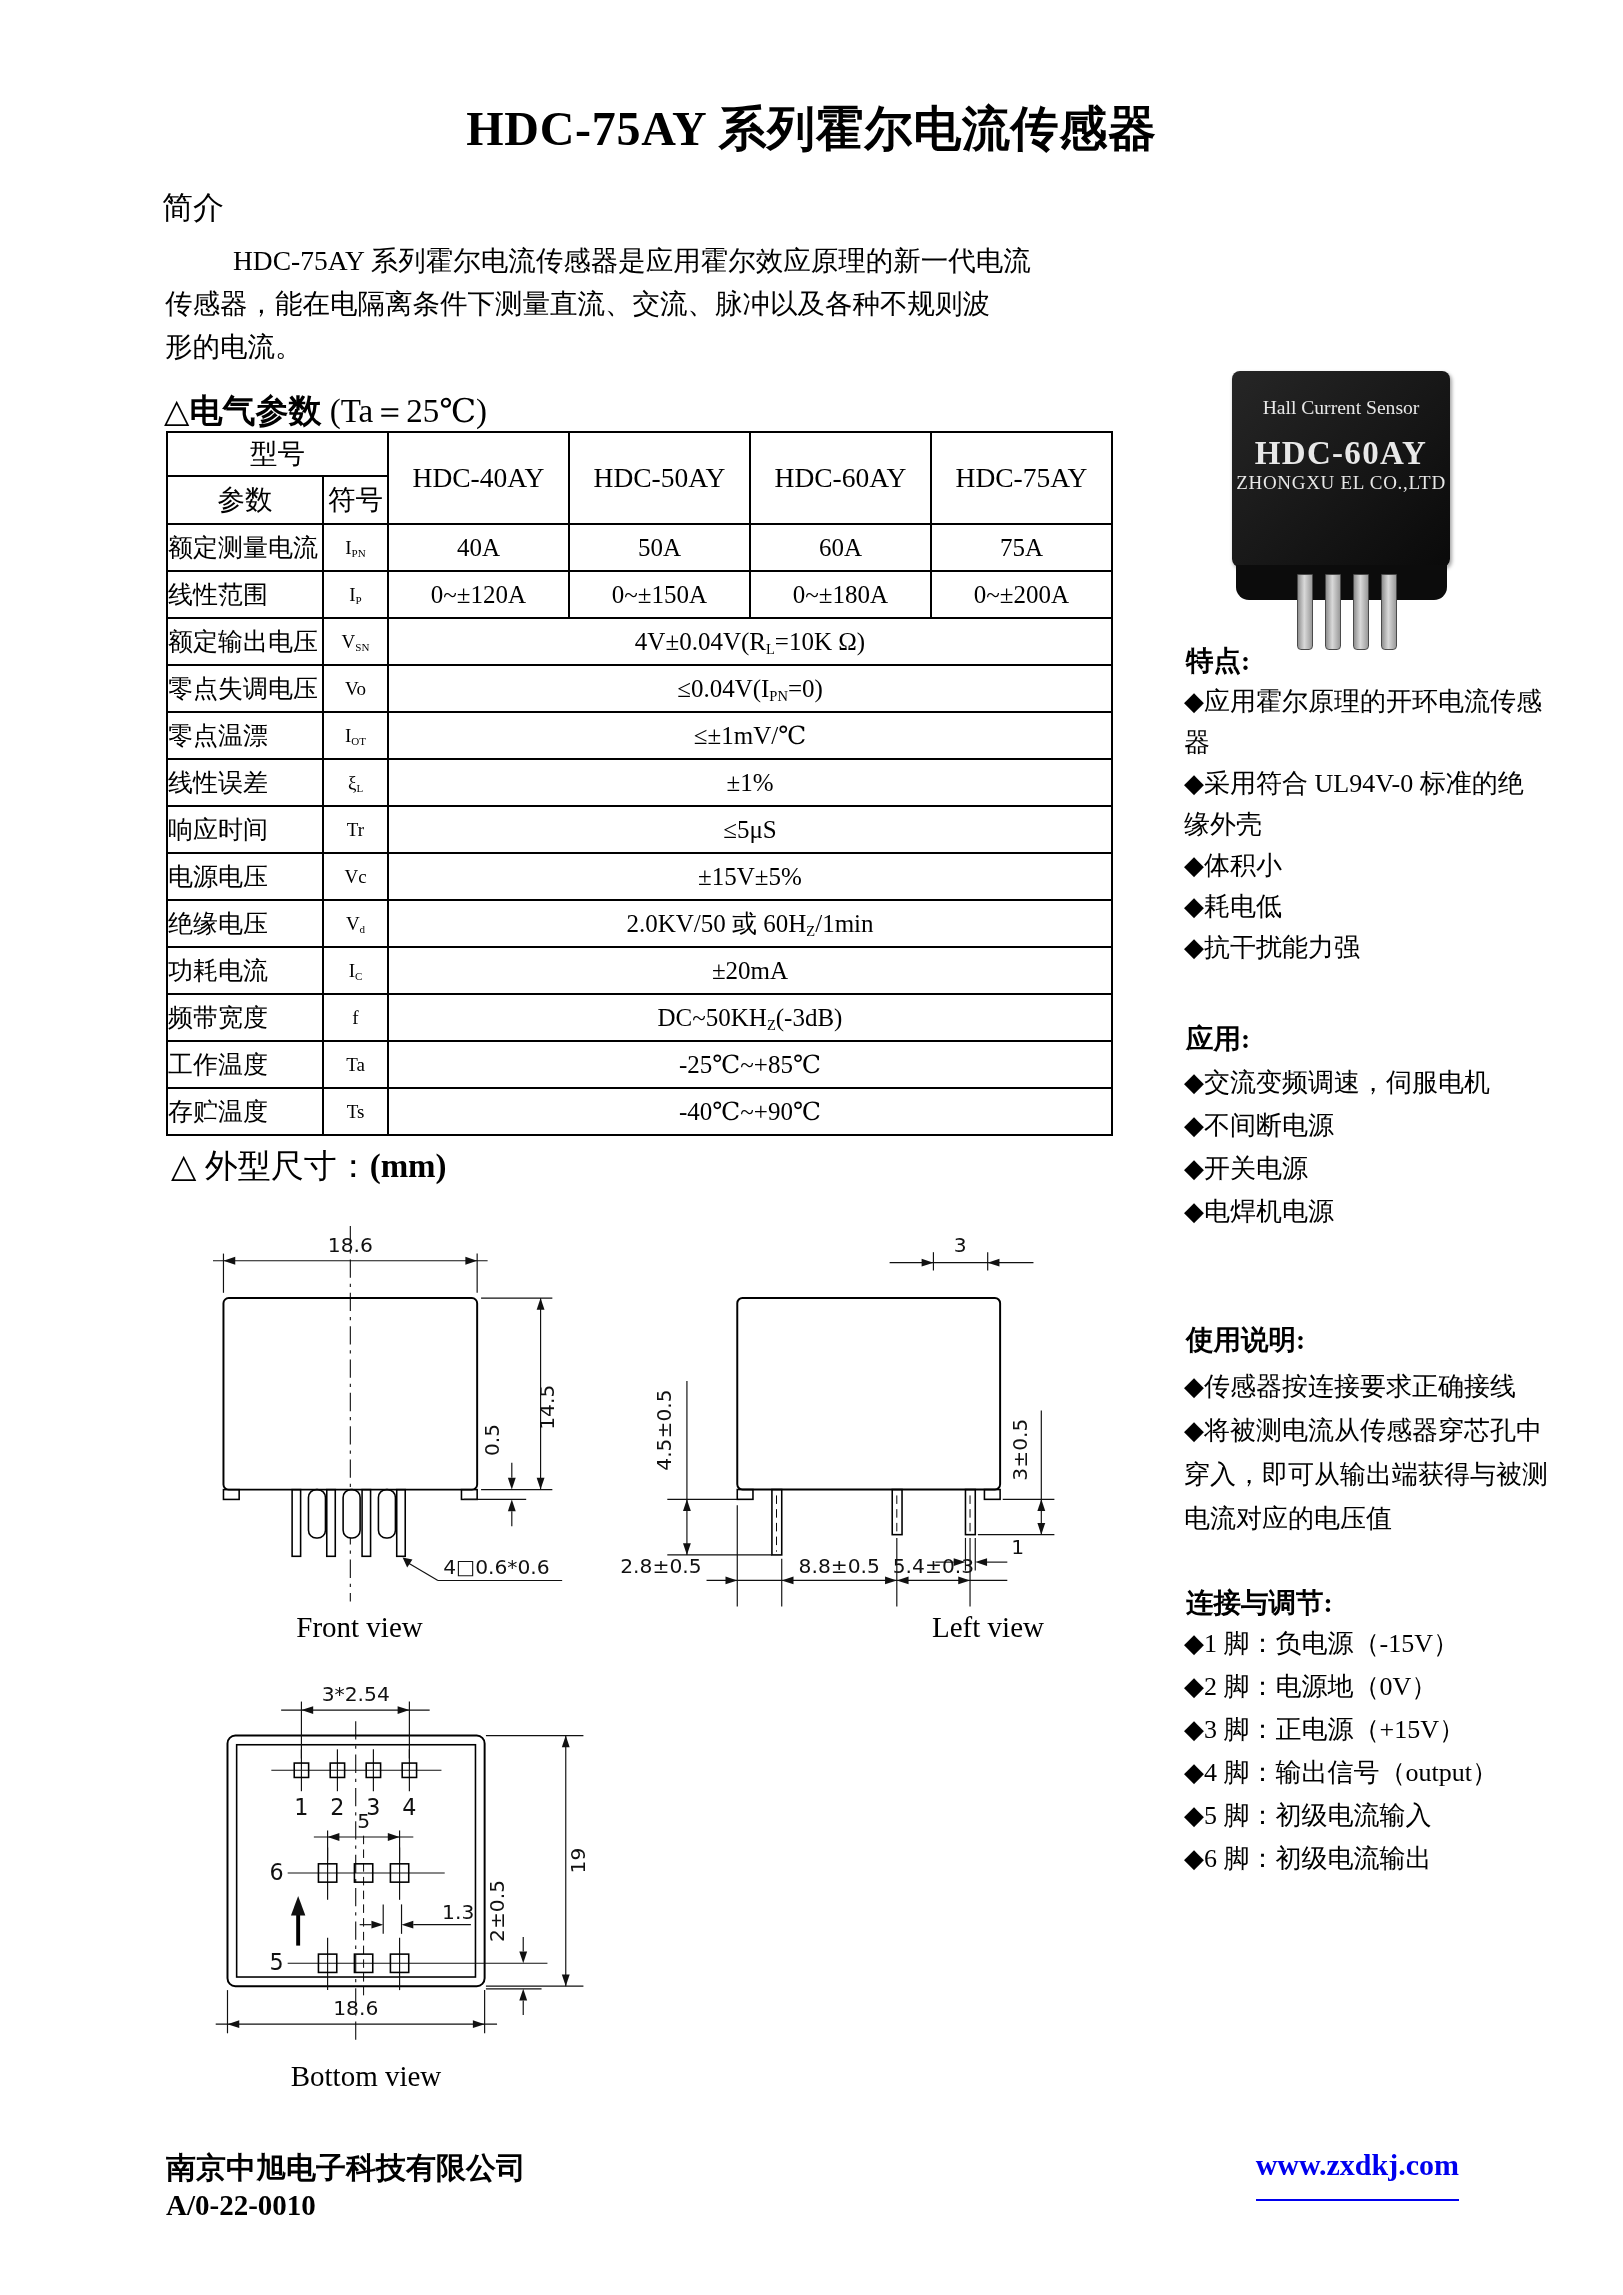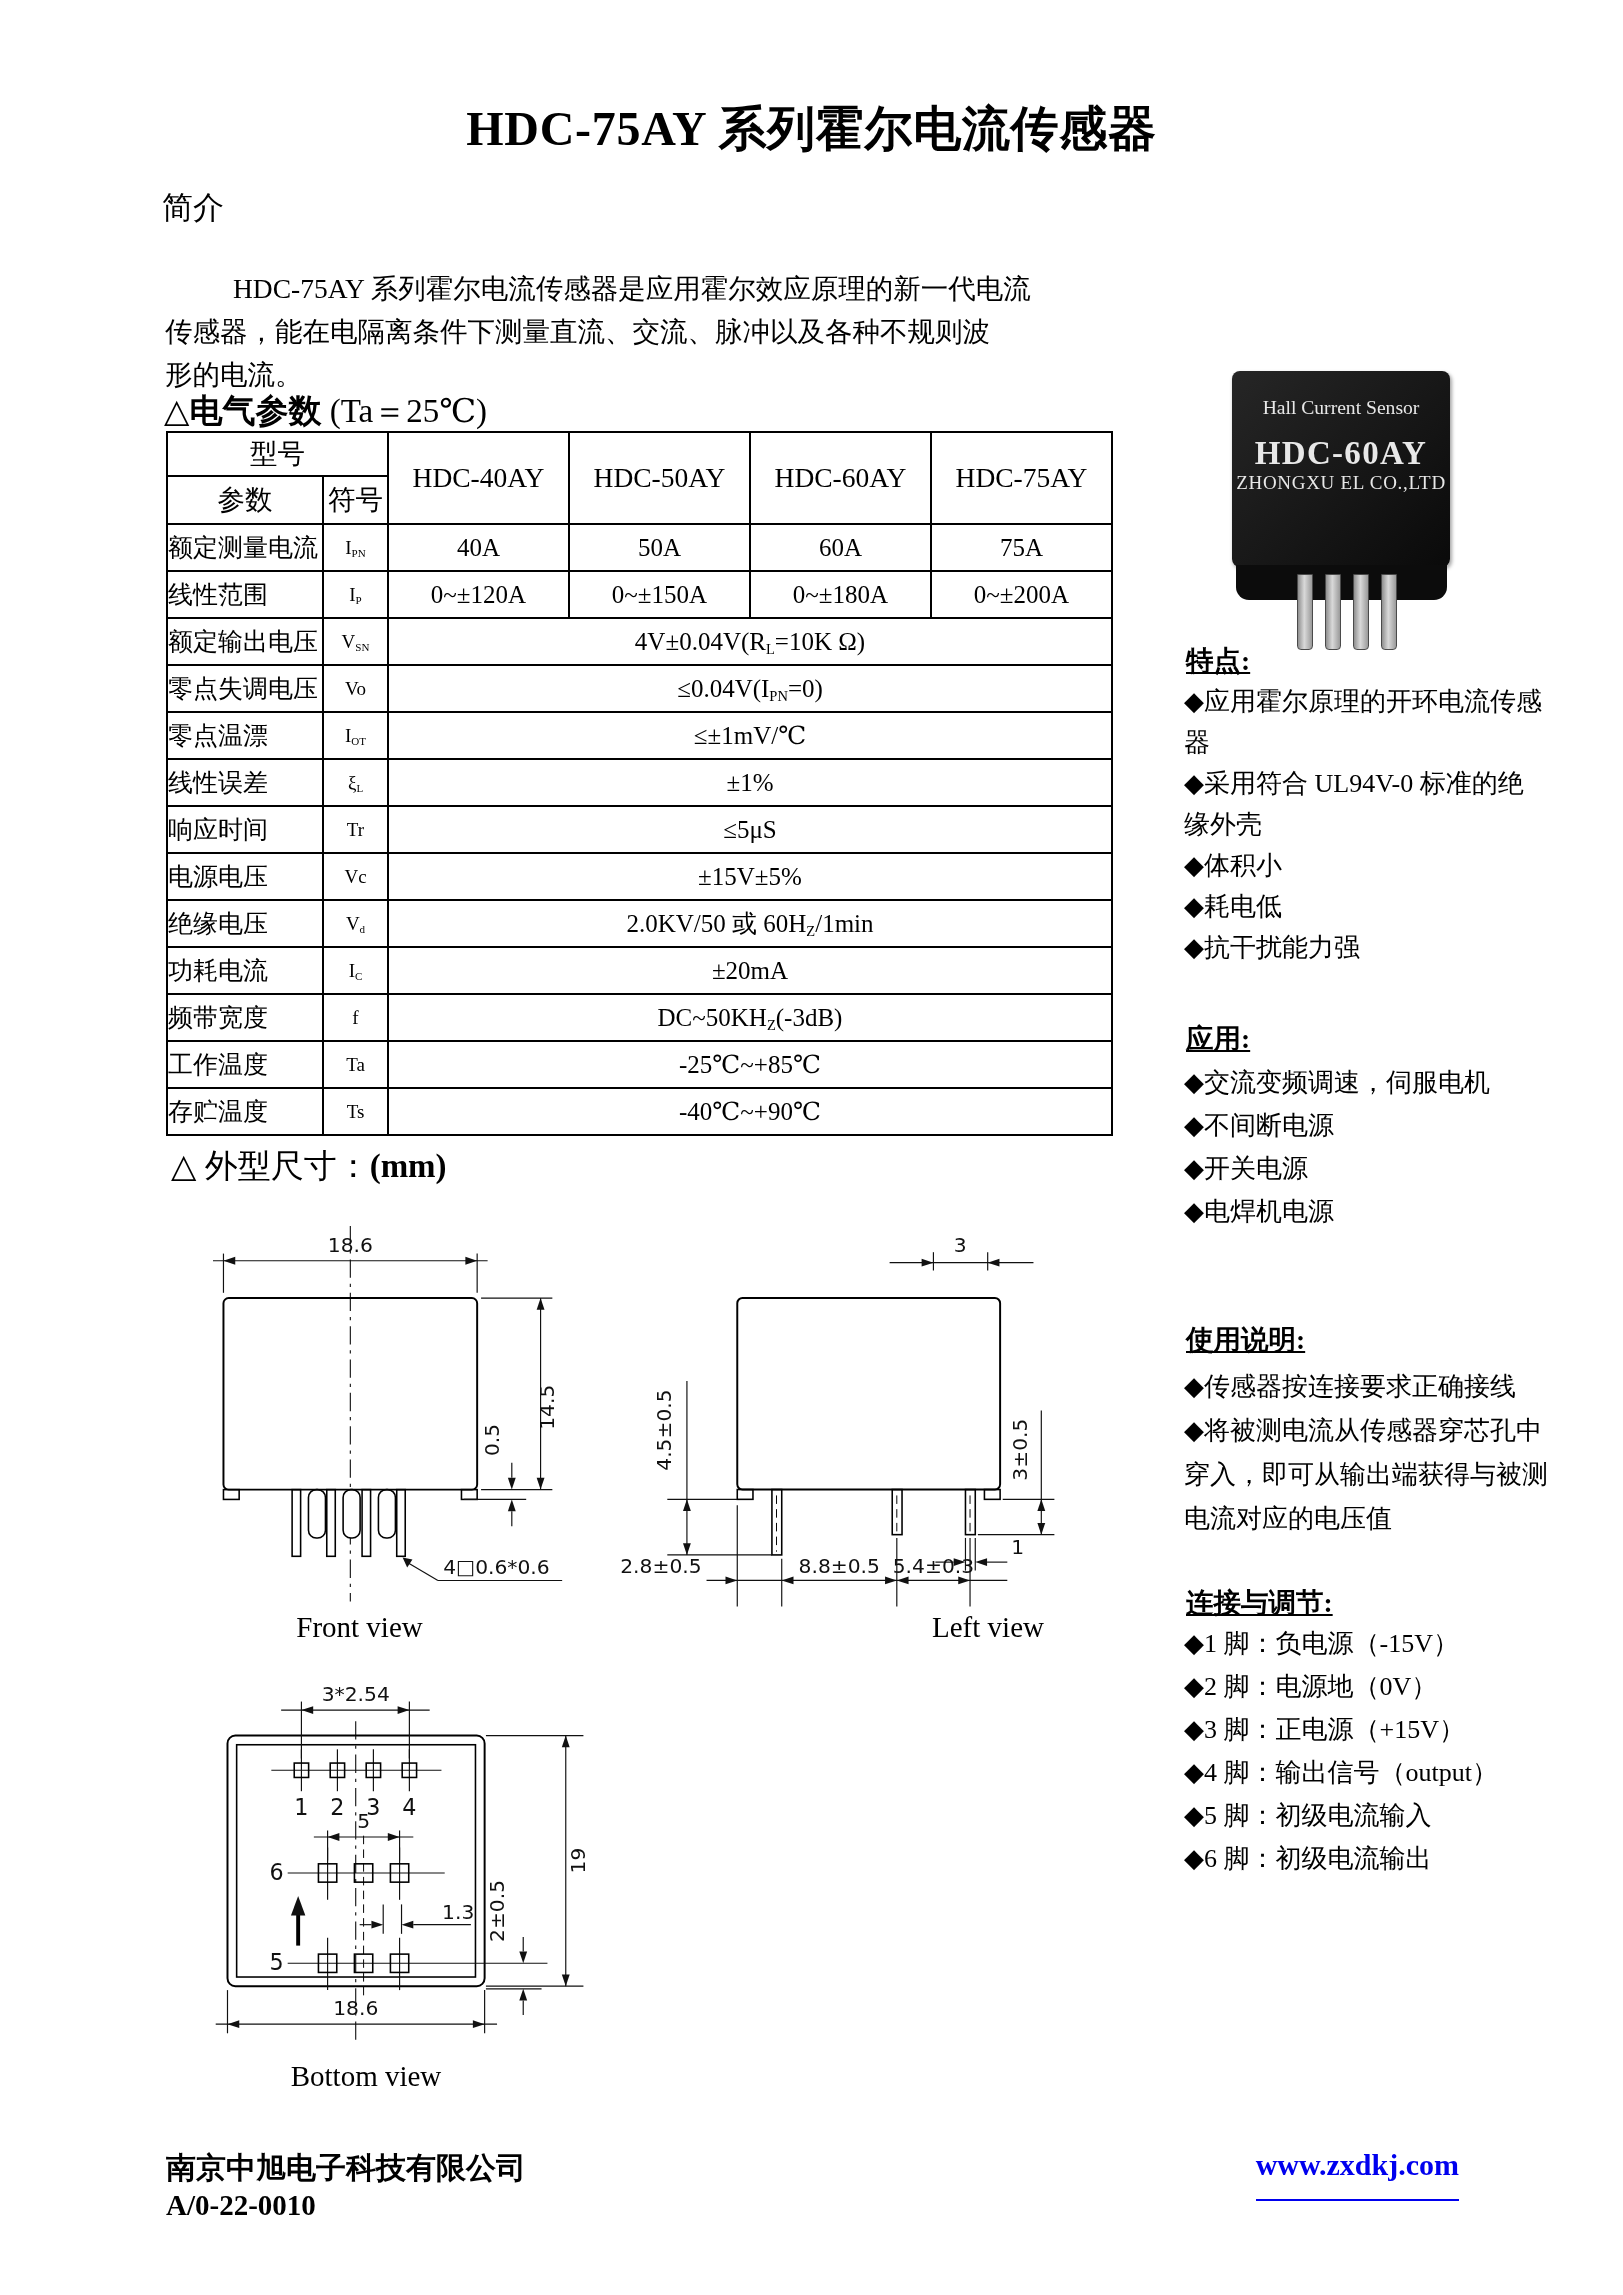--- a/index.html
+++ b/index.html
@@ -3,36 +3,36 @@
 <meta charset="utf-8">
 <style>
   html,body{margin:0;padding:0;background:#fff;}
   #page{position:relative;width:1623px;height:2295px;background:#ffffff;overflow:hidden;
         font-family:"Liberation Serif","DejaVu Serif",serif;color:#000;}
   .abs{position:absolute;}
   .title{top:97px;left:0;width:1623px;text-align:center;font-size:48px;font-weight:bold;letter-spacing:0.7px;}
   .h-intro{top:187px;left:162px;font-size:31px;}
   .para{top:239px;left:165px;width:955px;}
   .pline{font-size:27.5px;line-height:43px;white-space:nowrap;}
-  .pline-first{padding-left:68px;margin-top:28px;}
+  .pline-first{padding-left:68px;}
   .h-params{top:389px;left:164px;font-size:33px;}
   .h-params .hcn{font-weight:bold;}
   
   table.params{position:absolute;left:166px;top:431px;width:944px;border-collapse:collapse;table-layout:fixed;}
   table.params td{border:2px solid #000;padding:0;vertical-align:middle;}
   table.params{border:2.6px solid #000;}
   td.lbl{font-size:25px;padding-left:5.2px;}
   td.sym{font-size:19px;text-align:center;}
   td.val{font-size:25px;text-align:center;}
   td.mhead{font-size:27.5px;text-align:center;}
   td.thead{font-size:27.5px;text-align:center;}
   sub{font-size:0.58em;vertical-align:-0.25em;line-height:0;}
   tr.r1{height:44px;} tr.r2{height:48px;} tr.dr{height:47px;}
   
-  .rc-h{font-size:27.5px;font-weight:bold;text-decoration:underline;}
+  .rc-h{font-size:27.5px;font-weight:bold;}
   .rc-items{width:364px;}
   .rc-item{font-size:26px;line-height:41px;}
   .rc-items-u .rc-item{line-height:44px;}
   .rc-items-c .rc-item{line-height:43px;}
   .rc-items-a .rc-item{line-height:43px;}
   
   .photo{left:1197px;top:357px;width:308px;height:308px;}
   .photo-body{position:absolute;left:35px;top:14.4px;width:218px;height:196px;background:linear-gradient(135deg,#262626,#0a0a0a);
               border-radius:7.9px;color:#e8e8e8;text-align:center;box-shadow:1.3px 2px 3.9px rgba(0,0,0,0.35);}
   .photo-t1{margin-top:26px;font-size:19.6px;}

